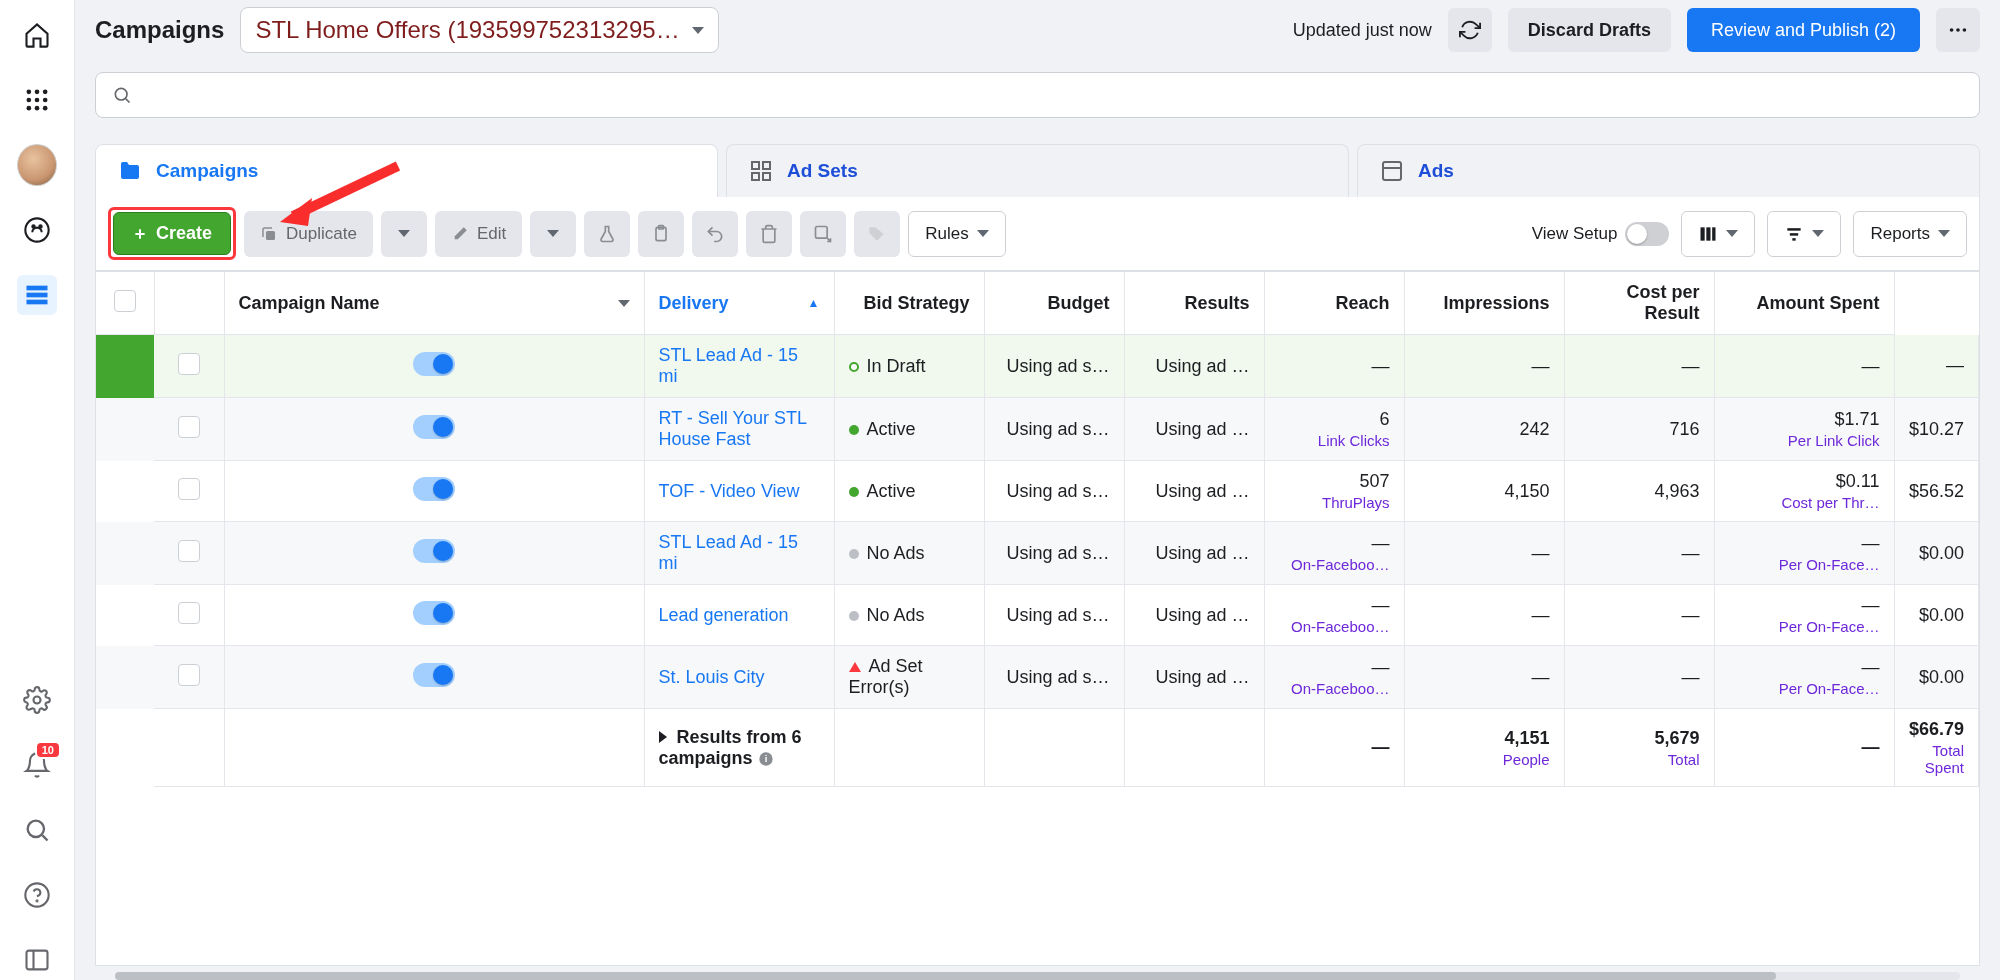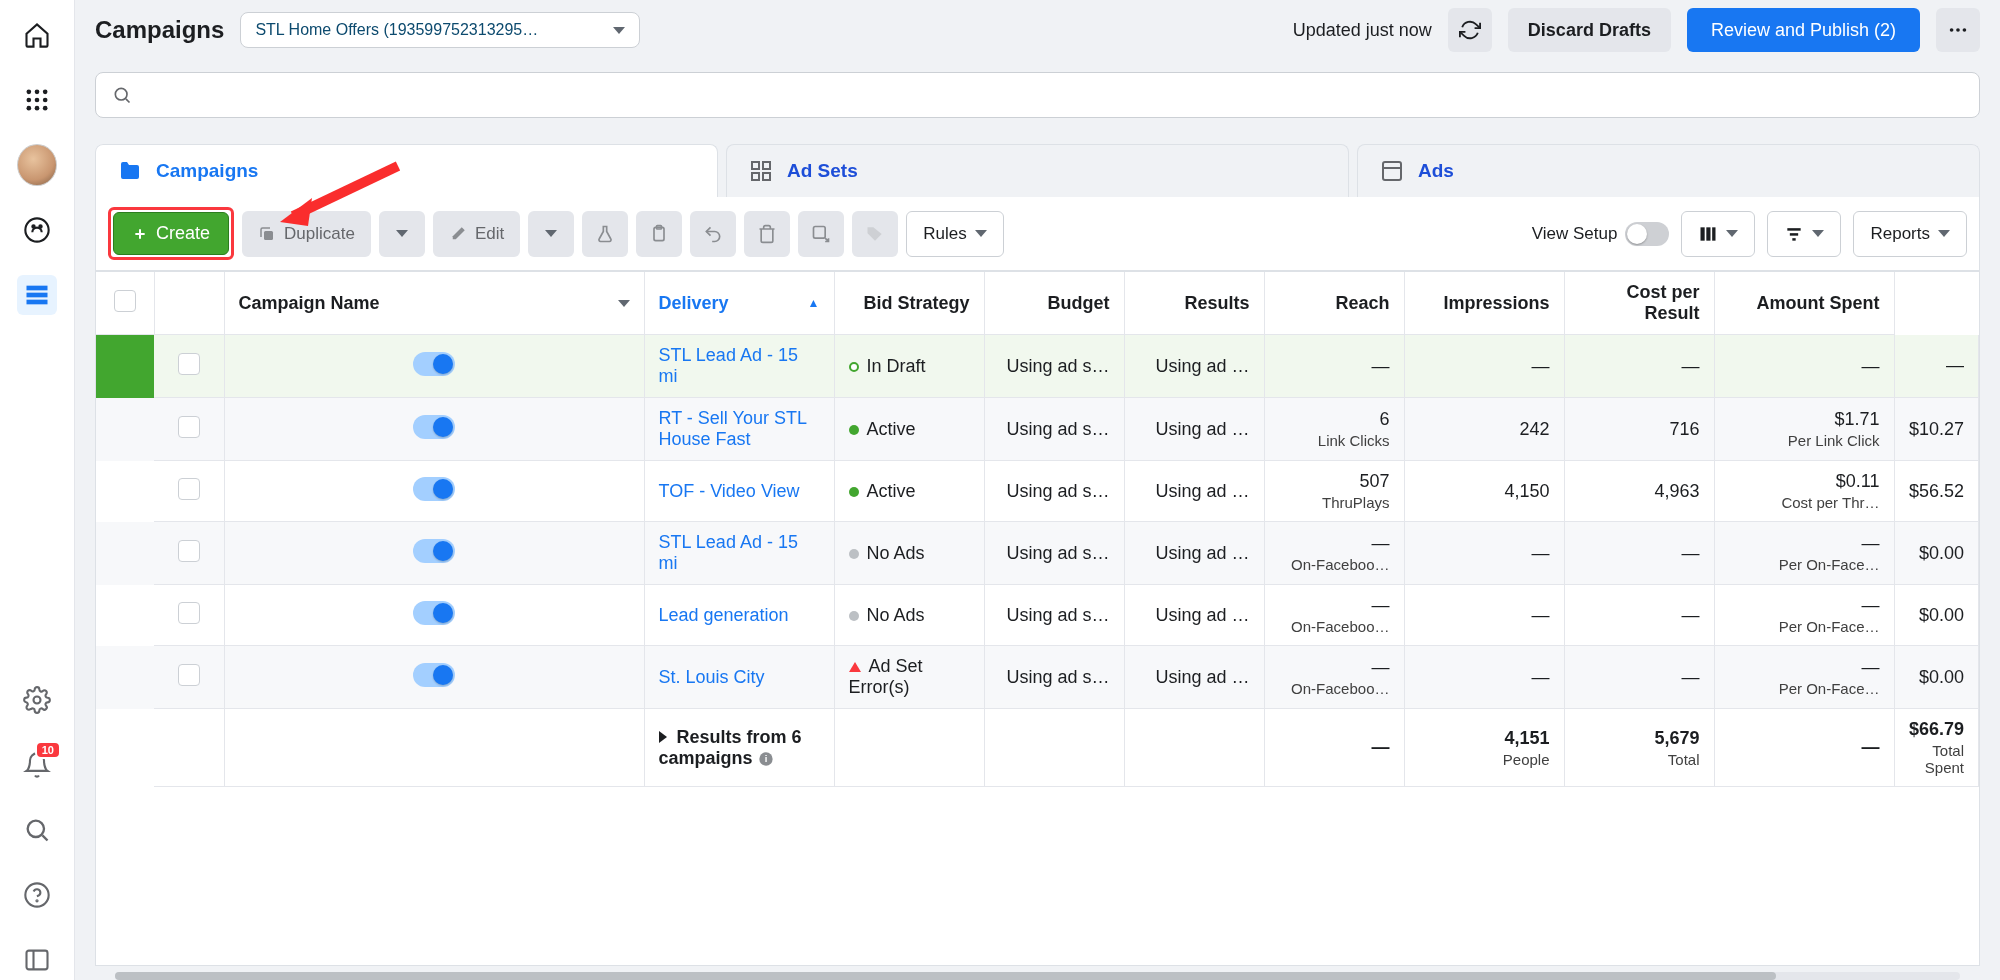--- a/index.html
+++ b/index.html
@@ -8,55 +8,55 @@
 .sidebar-item { width: 40px; height: 40px; display: flex; align-items: center; justify-content: center; cursor: pointer; border-radius: 6px; }
 .sidebar-item.active { background: #e7f3ff; }
 .sidebar-spacer { flex: 1; }
 .sidebar svg { width: 28px; height: 28px; }
 .avatar { width: 42px; height: 42px; border-radius: 50%; background: radial-gradient(circle at 40% 35%, #e8c39e, #c99670 60%, #7a5a40); border: 1px solid #ccc; }
 .notif-badge { position: relative; }
 .notif-badge::after { content: attr(data-count); position: absolute; top: -4px; right: -4px; background: #fa383e; color: #fff; font-size: 11px; font-weight: 700; padding: 1px 5px; border-radius: 6px; border: 2px solid #fff; }
 .main { flex: 1; display: flex; flex-direction: column; gap: 12px; }
 .topbar { height: 60px; display: flex; align-items: center; padding: 0 20px; gap: 16px; }
 .page-title { font-size: 24px; font-weight: 700; color: #1c1e21; }
-.account-select { background: #fff; border: 1px solid #ccd0d5; border-radius: 8px; padding: 8px 14px; display: flex; align-items: center; gap: 12px; cursor: pointer; font-size: 16px; color: #0c4a6e; min-width: 400px; justify-content: space-between; }
+.account-select { background: #fff; border: 1px solid #ccd0d5; border-radius: 8px; padding: 8px 14px; display: flex; align-items: center; gap: 12px; cursor: pointer; font-size: 24px; color: #7f1d1d; min-width: 400px; justify-content: space-between; }
 .topbar-spacer { flex: 1; }
 .updated-text { font-size: 18px; color: #1c1e21; }
 .icon-btn { background: #e4e6eb; border: none; border-radius: 6px; width: 44px; height: 44px; display: flex; align-items: center; justify-content: center; cursor: pointer; }
 .btn-light { background: #e4e6eb; border: none; border-radius: 6px; padding: 0 20px; height: 44px; font-size: 18px; font-weight: 600; color: #1c1e21; cursor: pointer; }
 .btn-primary { background: #1877f2; border: none; border-radius: 6px; padding: 0 24px; height: 44px; font-size: 18px; font-weight: 400; color: #fff; cursor: pointer; }
 .searchrow { display: flex; align-items: center; padding: 0 20px 14px 20px; gap: 14px; }
 .search-box { flex: 1; background: #fff; border: 1px solid #ccd0d5; border-radius: 8px; display: flex; align-items: center; padding: 0 16px; height: 46px; gap: 12px; }
 .search-box input { border: none; outline: none; font-size: 18px; flex: 1; color: #1c1e21; }
 .search-box input::placeholder { color: #8a8d91; }
 .date-btn { background: #e4e6eb; border: none; border-radius: 6px; padding: 0 20px; height: 46px; font-size: 18px; font-weight: 500; color: #1c1e21; display: flex; align-items: center; gap: 16px; cursor: pointer; }
 .panel { margin: 0 20px; background: transparent; border-radius: 8px 8px 0 0; flex: 1; display: flex; flex-direction: column; overflow: hidden; }
 .tabs { display: flex; gap: 8px; }
 .tab { flex: 1; background: #f0f2f5; border: 1px solid #dde1e6; border-bottom: none; border-radius: 8px 8px 0 0; padding: 14px 22px; display: flex; align-items: center; gap: 14px; cursor: pointer; font-size: 19px; font-weight: 600; color: #1d4ed8; }
 .tab.active { background: #fff; color: #1877f2; border-color: #dde1e6; }
 .tab-icon { width: 24px; height: 24px; }
 .toolbar { background: #fff; border: 1px solid #dde1e6; border-top: none; padding: 10px 12px; display: flex; align-items: center; gap: 8px; }
 .toolbar-right { margin-left: auto; display: flex; align-items: center; gap: 12px; }
-.create-btn { background: #42a62f; border: 1px solid #2b7d1e; border-radius: 6px; color: #fff; font-weight: 400; font-size: 18px; padding: 10px 18px; display: flex; align-items: center; gap: 8px; cursor: pointer; }
+.create-btn { background: #42a62f; border: 1px solid #2b7d1e; border-radius: 6px; color: #fff; font-weight: 700; font-size: 18px; padding: 10px 18px; display: flex; align-items: center; gap: 8px; cursor: pointer; }
 .create-wrap { border: 3px solid #fa383e; border-radius: 6px; padding: 2px; }
 .tool-btn { background: #e4e6eb; border: none; border-radius: 6px; height: 46px; padding: 0 16px; display: flex; align-items: center; gap: 8px; cursor: pointer; font-size: 17px; color: #65676b; font-weight: 500; }
 .tool-btn.icon-only { width: 46px; padding: 0; justify-content: center; }
 .tool-btn.outlined { background: #fff; border: 1px solid #ccd0d5; color: #1c1e21; }
 .toggle { width: 44px; height: 24px; background: #ced0d4; border-radius: 12px; position: relative; }
 .toggle::after { content: ''; position: absolute; width: 20px; height: 20px; background: #fff; border-radius: 50%; top: 2px; left: 2px; box-shadow: 0 1px 2px rgba(0,0,0,.3); }
 .viewsetup { display: flex; align-items: center; gap: 8px; font-size: 17px; color: #1c1e21; }
 .table-wrap { flex: 1; background: #fff; border: 1px solid #dde1e6; border-top: 1px solid #dde1e6; overflow: auto; }
 table { width: 100%; border-collapse: collapse; }
 th, td { border-right: 1px solid #e4e6eb; border-bottom: 1px solid #e4e6eb; padding: 10px 14px; font-size: 18px; text-align: left; vertical-align: middle; }
 th { color: #1c1e21; font-weight: 700; background: #fff; position: sticky; top: 0; height: 60px; }
 th.sortable { color: #1877f2; }
 th.right, td.right { text-align: right; }
 td { color: #1c1e21; }
 td.link { color: #1877f2; font-weight: 500; cursor: pointer; }
-td .sub { display: block; color: #404040; font-size: 15px; margin-top: 2px; }
+td .sub { display: block; color: #6d28d9; font-size: 15px; margin-top: 2px; }
 .row-check { width: 58px; text-align: center; }
 .row-toggle-cell { width: 70px; text-align: center; }
 .row-toggle { width: 42px; height: 24px; background: #bcc0c4; border-radius: 12px; display: inline-block; position: relative; cursor: pointer; }
 .row-toggle.on { background: #a3cfff; }
 .row-toggle::after { content: ''; position: absolute; width: 20px; height: 20px; background: #1877f2; border-radius: 50%; top: 2px; right: 2px; box-shadow: 0 1px 2px rgba(0,0,0,.2); }
 .left-indicator { width: 6px; padding: 0; background: transparent; border: none; }
 tr.highlight td { background: #f1f8ee; }
 tr.highlight .left-indicator { background: #42a62f; }
 tr.alt td { background: #f7f8fa; }
 .status-dot { display: inline-block; width: 10px; height: 10px; border-radius: 50%; margin-right: 8px; vertical-align: middle; }

